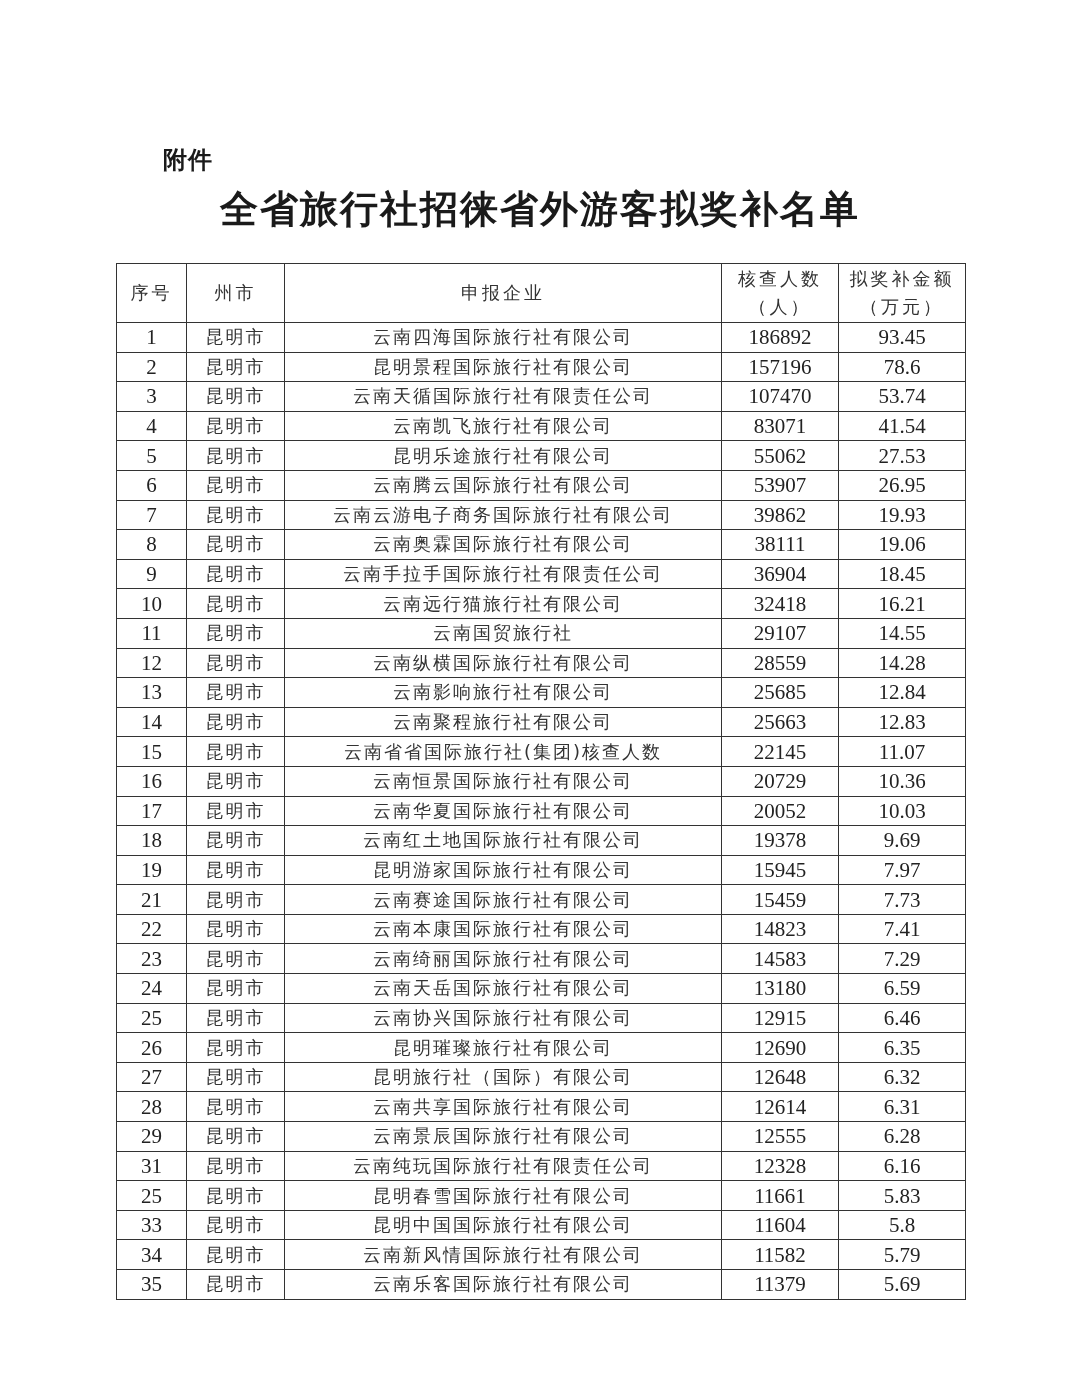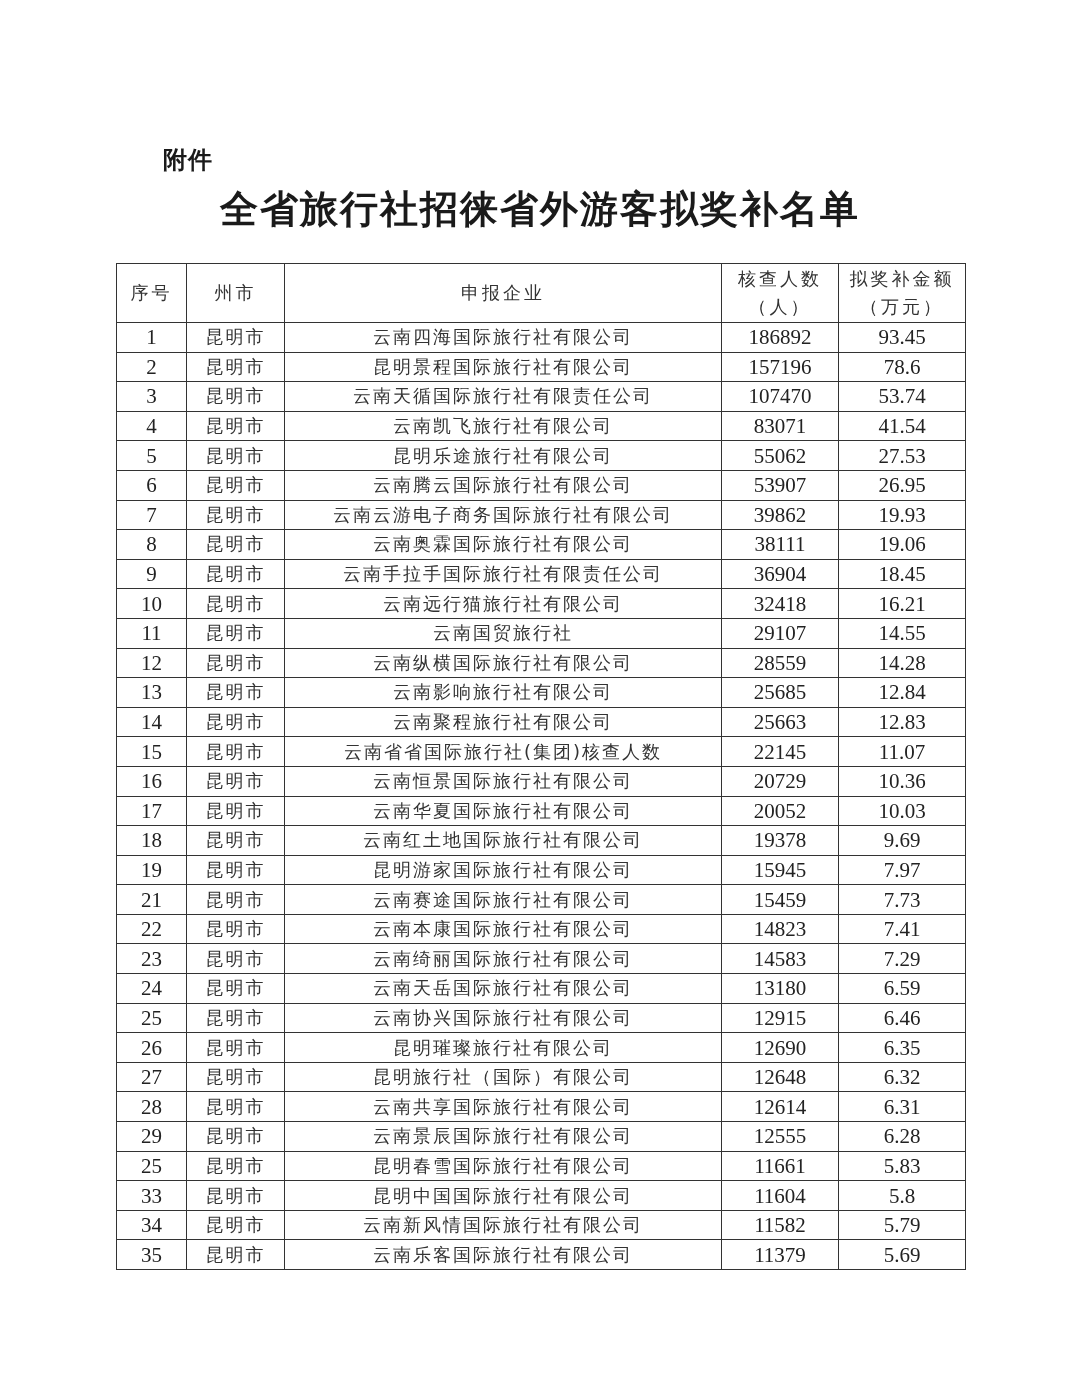--- a/index.html
+++ b/index.html
@@ -234,20 +234,27 @@
         <td class="num">6.31</td>
       </tr>
       <tr>
         <td class="num">29</td>
         <td class="city">昆明市</td>
         <td class="company">云南景辰国际旅行社有限公司</td>
         <td class="num">12555</td>
         <td class="num">6.28</td>
       </tr>
       <tr>
+        <td class="num">31</td>
+        <td class="city">昆明市</td>
+        <td class="company">云南纯玩国际旅行社有限责任公司</td>
+        <td class="num">12328</td>
+        <td class="num">6.16</td>
+      </tr>
+      <tr>
         <td class="num">25</td>
         <td class="city">昆明市</td>
         <td class="company">昆明春雪国际旅行社有限公司</td>
         <td class="num">11661</td>
         <td class="num">5.83</td>
       </tr>
       <tr>
         <td class="num">33</td>
         <td class="city">昆明市</td>
         <td class="company">昆明中国国际旅行社有限公司</td>

